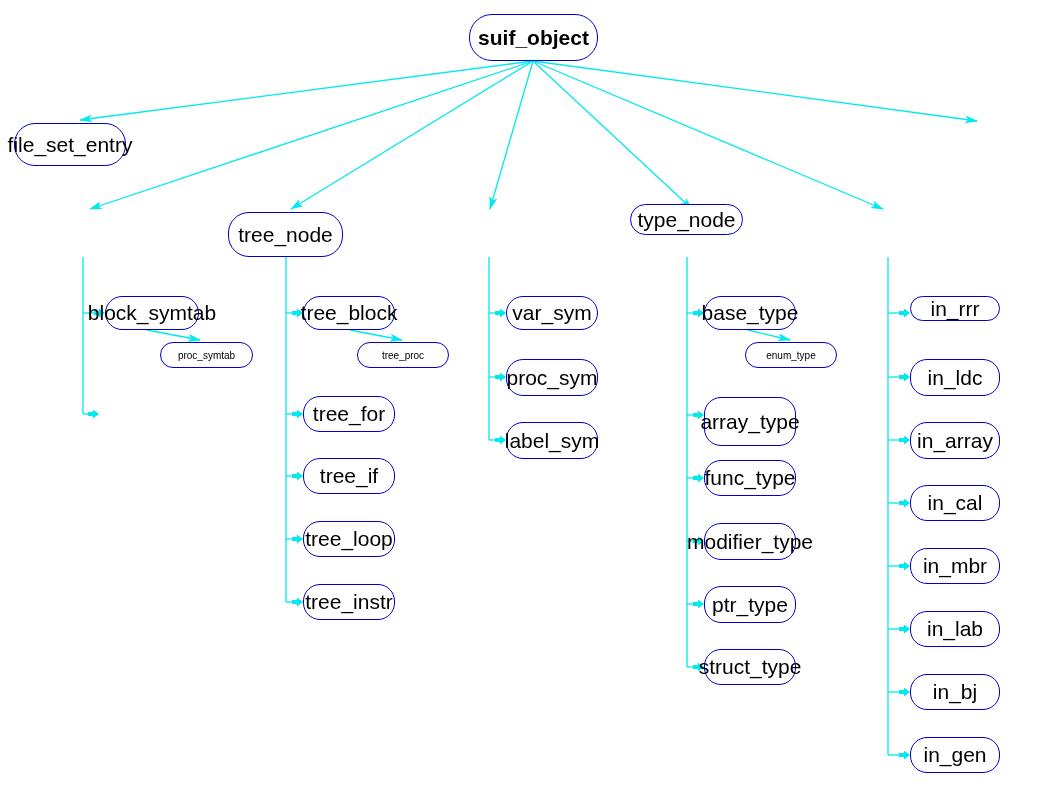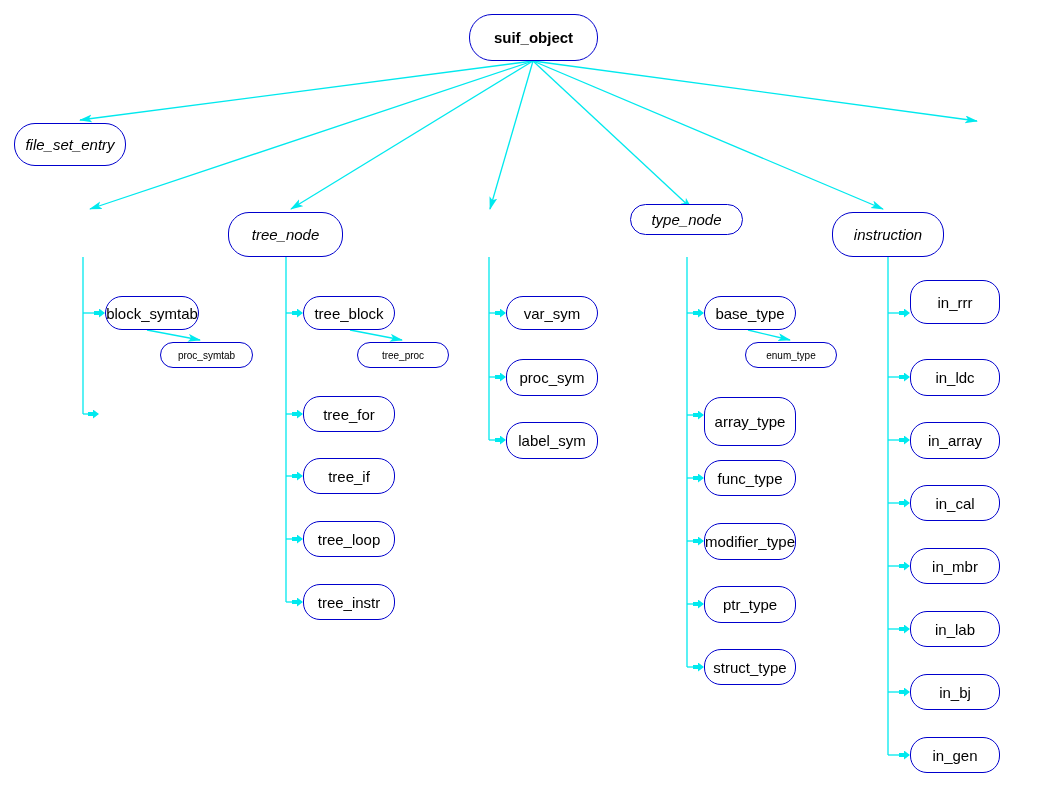--- a/index.html
+++ b/index.html
@@ -11,25 +11,25 @@
     overflow:hidden;
   }
   svg.edges { position:absolute; left:0; top:0; width:1062px; height:802px; }
   svg.edges line { stroke:var(--edge,#00e9ee); stroke-width:1.3; }
   .node {
     position:absolute; box-sizing:border-box;
     background:var(--background,#fff);
     border:1.4px solid var(--node_border,#0000cd);
     border-radius:17px;
     display:flex; align-items:center; justify-content:center;
-    white-space:nowrap; font-size:15px; color:var(--text,#000);
+    white-space:nowrap; font-size:21px; color:var(--text,#000);
     cursor:pointer;
   }
   .node.root  { border-radius:23px; font-weight:bold; }
-  .node.lvl2  { border-radius:21px;font-style:italic; }
+  .node.lvl2  { border-radius:21px; }
   .node.small { border-radius:13px; font-size:10px; }
 </style>
 </head>
 <body>
 
 <div class="canvas">
 
   <svg class="edges" xmlns="http://www.w3.org/2000/svg">
     <defs>
       <marker id="mTri" markerWidth="15" markerHeight="10" refX="12" refY="4" orient="auto" markerUnits="userSpaceOnUse">
@@ -87,21 +87,20 @@
     <line x1="350" y1="330" x2="402" y2="340" marker-end="url(#mTri)"></line>
     <line x1="748" y1="330" x2="790" y2="340" marker-end="url(#mTri)"></line>
   </svg>
 
   <div class="node root" style="left:469px;top:14px;width:129px;height:47px">suif_object</div>
 
   <div class="node lvl2" style="left:14px;top:123px;width:112px;height:43px">file_set_entry</div>
 
   <div class="node lvl2" style="left:228px;top:212px;width:115px;height:45px">tree_node</div>
   <div class="node lvl2" style="left:630px;top:204px;width:113px;height:31px">type_node</div>
-  <div class="node lvl2" style="left:832px;top:212px;width:112px;height:45px">instruction</div>
 
   <div class="node" style="left:105px;top:296px;width:94px;height:34px">block_symtab</div>
   <div class="node small" style="left:160px;top:342px;width:93px;height:26px">proc_symtab</div>
 
   <div class="node" style="left:303px;top:296px;width:92px;height:34px">tree_block</div>
   <div class="node small" style="left:357px;top:342px;width:92px;height:26px">tree_proc</div>
   <div class="node" style="left:303px;top:396px;width:92px;height:36px">tree_for</div>
   <div class="node" style="left:303px;top:458px;width:92px;height:36px">tree_if</div>
   <div class="node" style="left:303px;top:521px;width:92px;height:36px">tree_loop</div>
   <div class="node" style="left:303px;top:584px;width:92px;height:36px">tree_instr</div>
@@ -111,21 +110,21 @@
   <div class="node" style="left:506px;top:422px;width:92px;height:37px">label_sym</div>
 
   <div class="node" style="left:704px;top:296px;width:92px;height:34px">base_type</div>
   <div class="node small" style="left:745px;top:342px;width:92px;height:26px">enum_type</div>
   <div class="node" style="left:704px;top:397px;width:92px;height:49px">array_type</div>
   <div class="node" style="left:704px;top:460px;width:92px;height:36px">func_type</div>
   <div class="node" style="left:704px;top:523px;width:92px;height:37px">modifier_type</div>
   <div class="node" style="left:704px;top:586px;width:92px;height:37px">ptr_type</div>
   <div class="node" style="left:704px;top:649px;width:92px;height:36px">struct_type</div>
 
-  <div class="node" style="left:910px;top:280px;width:90px;height:44px">in_rrr</div>
+  <div class="node" style="left:910px;top:296px;width:90px;height:25px">in_rrr</div>
   <div class="node" style="left:910px;top:359px;width:90px;height:37px">in_ldc</div>
   <div class="node" style="left:910px;top:422px;width:90px;height:37px">in_array</div>
   <div class="node" style="left:910px;top:485px;width:90px;height:36px">in_cal</div>
   <div class="node" style="left:910px;top:548px;width:90px;height:36px">in_mbr</div>
   <div class="node" style="left:910px;top:611px;width:90px;height:36px">in_lab</div>
   <div class="node" style="left:910px;top:674px;width:90px;height:36px">in_bj</div>
   <div class="node" style="left:910px;top:737px;width:90px;height:36px">in_gen</div>
 
 </div>
 

